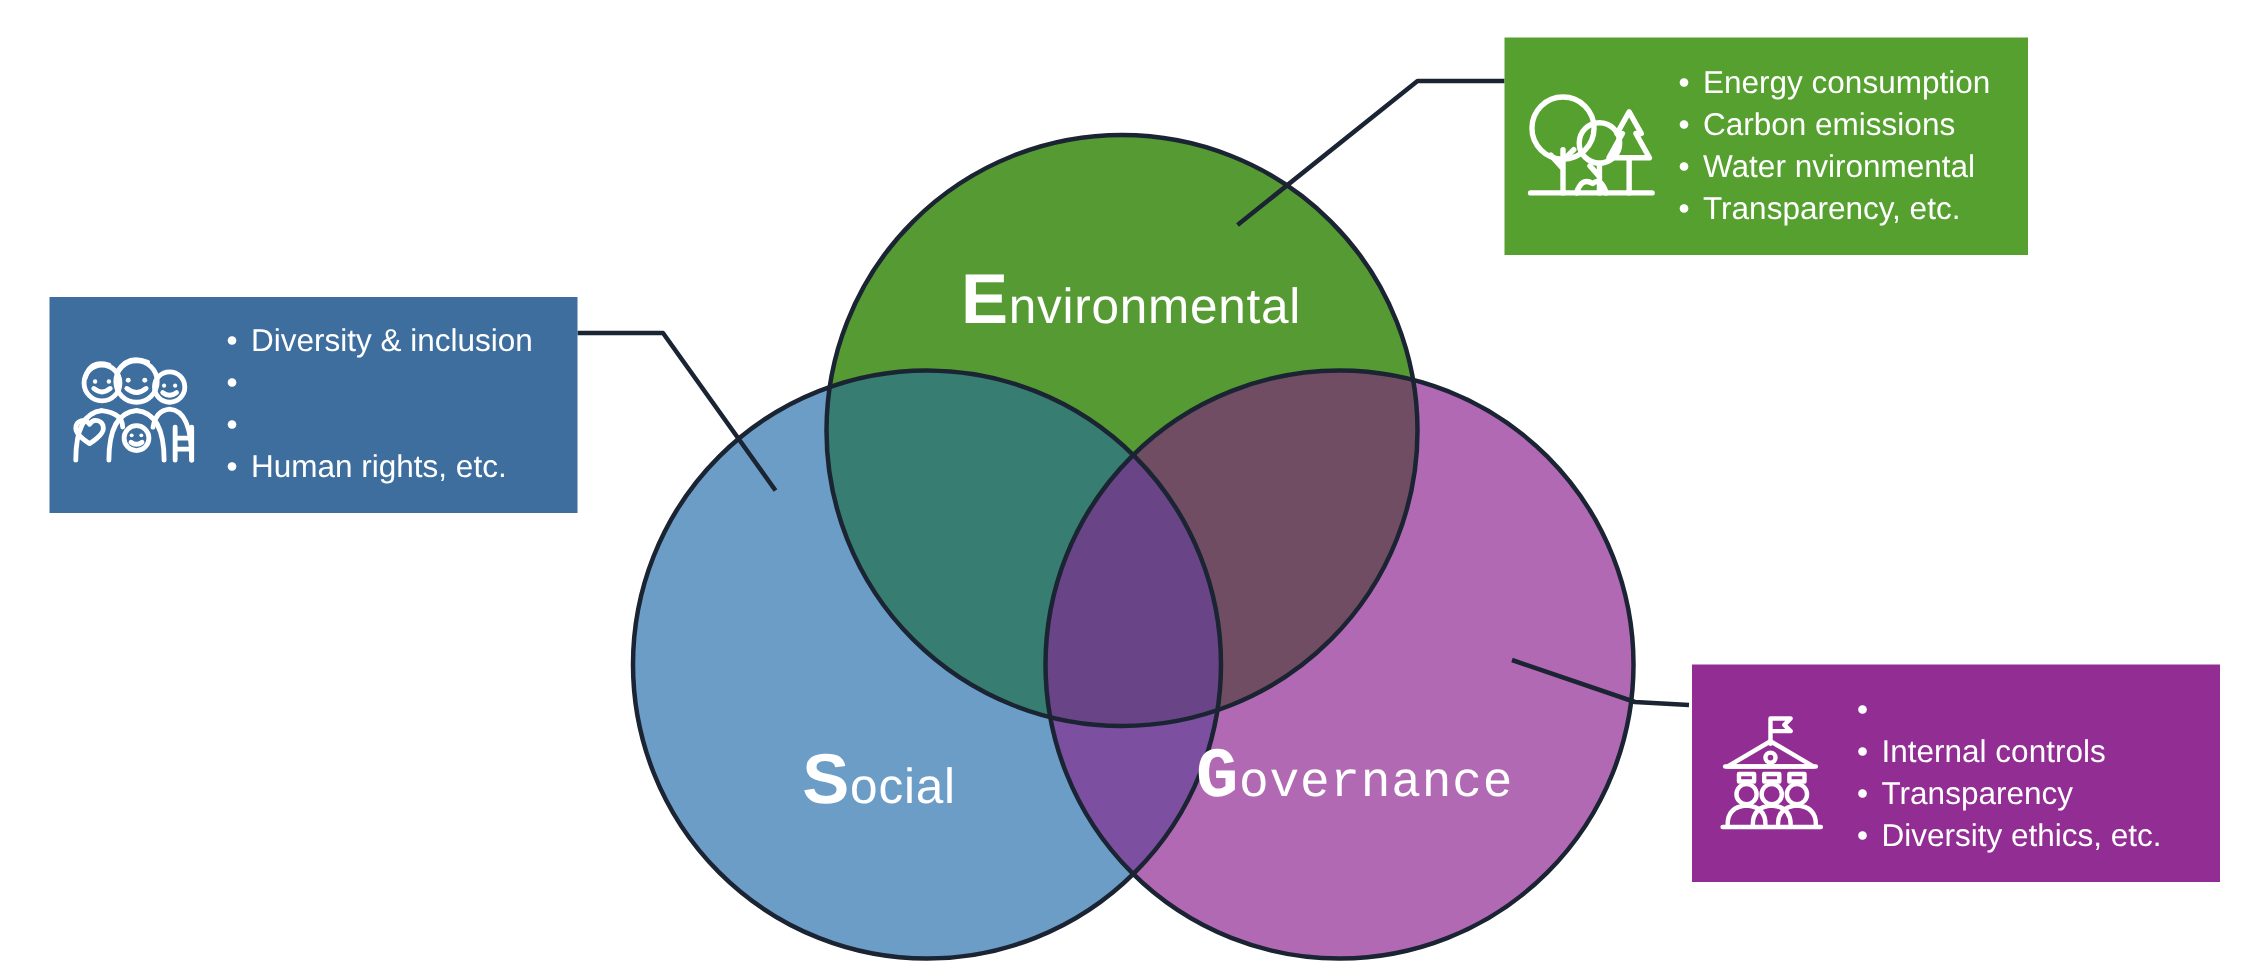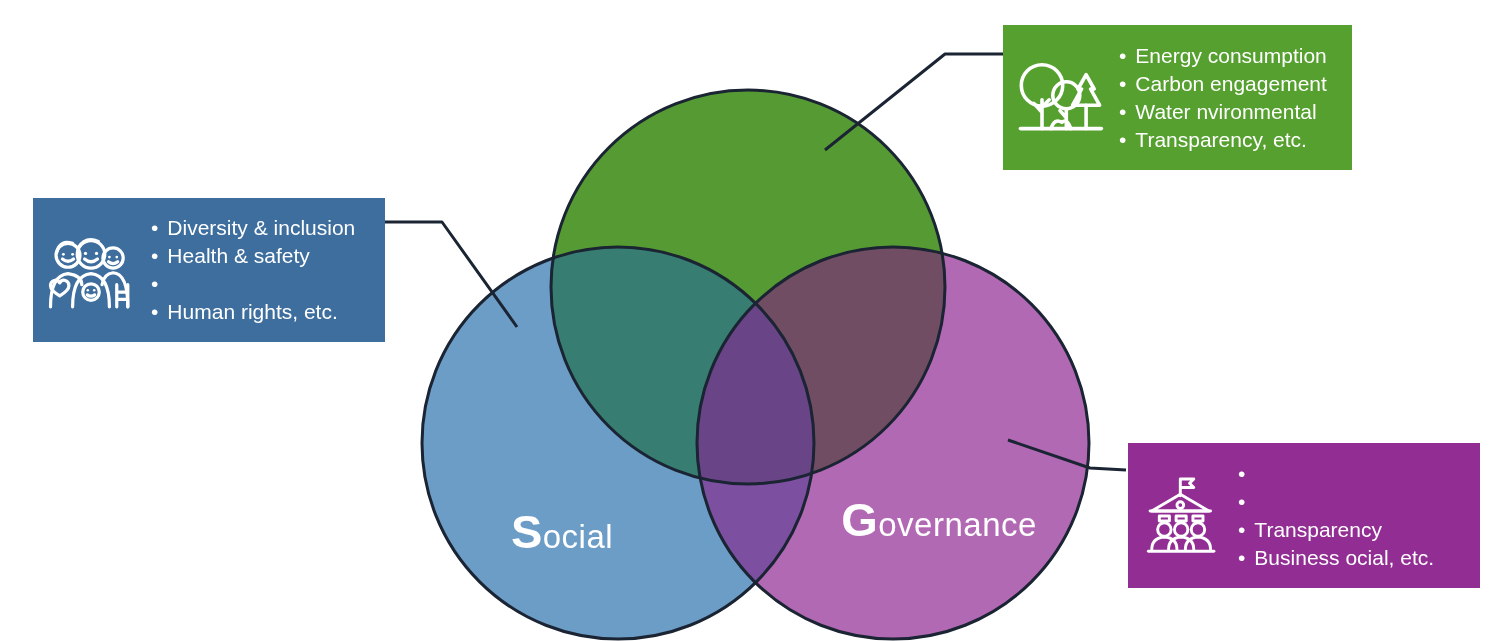--- a/index.html
+++ b/index.html
@@ -28,22 +28,22 @@
   }
   .callout .bullet { margin-right:9px; }
 
   .icon-art { stroke:#ffffff; fill:none; stroke-linecap:round; stroke-linejoin:round; }
 
   #env-box   { left:1003px; top:25px;  width:349px; height:145px; }
   #soc-box   { left:33px;   top:198px; width:352px; height:144px; }
   #gov-box   { left:1128px; top:443px; width:352px; height:145px; }
 
   #env-label { left:754px; top:199px; }
-  #soc-label { left:562px; top:519px;margin-top:12px; }
-  #gov-label { left:939px; top:519px; }
+  #soc-label { left:586px; top:519px; }
+  #gov-label { left:903px; top:519px;font-family:Liberation Mono, monospace; }
 </style>
 </head>
 <body>
 
 <div class="canvas">
 
   <svg class="venn-svg" viewBox="0 0 1500 641">
     <defs>
       <clipPath id="clipE">
           <circle cx="748" cy="287" r="197"></circle>
@@ -72,20 +72,23 @@
 
     <circle cx="618" cy="443" r="196" fill="none" stroke-width="3" stroke="#1A2433"></circle>
     <circle cx="893" cy="443" r="196" fill="none" stroke-width="3" stroke="#1A2433"></circle>
     <circle cx="748" cy="287" r="197" fill="none" stroke-width="3" stroke="#1A2433"></circle>
 
     <polyline points="825,150 945,54 1003,54" fill="none" stroke-width="3" stroke-linejoin="round" stroke="#1A2433"></polyline>
     <polyline points="385,222 442,222 517,327" fill="none" stroke-width="3" stroke-linejoin="round" stroke="#1A2433"></polyline>
     <polyline points="1008,440 1090,468 1126,470" fill="none" stroke-width="3" stroke-linejoin="round" stroke="#1A2433"></polyline>
   </svg>
 
+  <div class="venn-label" id="env-label">
+    <span class="initial">E</span><span>nvironmental</span>
+  </div>
   <div class="venn-label" id="soc-label">
     <span class="initial">S</span><span>ocial</span>
   </div>
   <div class="venn-label" id="gov-label">
     <span class="initial">G</span><span>overnance</span>
   </div>
 
   <div class="callout" id="env-box" style="background: rgb(85, 160, 47);">
     <div class="callout-icon">
       <svg width="90" height="92" viewBox="0 0 100 100">
@@ -101,21 +104,21 @@
         </g>
       </svg>
     </div>
     <ul>
       <li>
           <span class="bullet">•</span>
           <span>Energy consumption</span>
         </li>
       <li>
           <span class="bullet">•</span>
-          <span>Carbon engagement</span>
+          <span>Carbon emissions</span>
         </li>
       <li>
           <span class="bullet">•</span>
           <span>Water nvironmental</span>
         </li>
       <li>
           <span class="bullet">•</span>
           <span>Transparency, etc.</span>
         </li>
     </ul>
@@ -151,21 +154,20 @@
         </g>
       </svg>
     </div>
     <ul>
       <li>
           <span class="bullet">•</span>
           <span>Diversity &amp; inclusion</span>
         </li>
       <li>
           <span class="bullet">•</span>
-          <span>Health &amp; safety</span>
         </li>
       <li>
           <span class="bullet">•</span>
         </li>
       <li>
           <span class="bullet">•</span>
           <span>Human rights, etc.</span>
         </li>
     </ul>
   </div>
@@ -188,25 +190,26 @@
           <path d="M10 92 H88"></path>
         </g>
       </svg>
     </div>
     <ul>
       <li>
           <span class="bullet">•</span>
         </li>
       <li>
           <span class="bullet">•</span>
+          <span>Internal controls</span>
         </li>
       <li>
           <span class="bullet">•</span>
           <span>Transparency</span>
         </li>
       <li>
           <span class="bullet">•</span>
-          <span>Business ocial, etc.</span>
+          <span>Diversity ethics, etc.</span>
         </li>
     </ul>
   </div>
 
 </div>
 
 </body></html>

